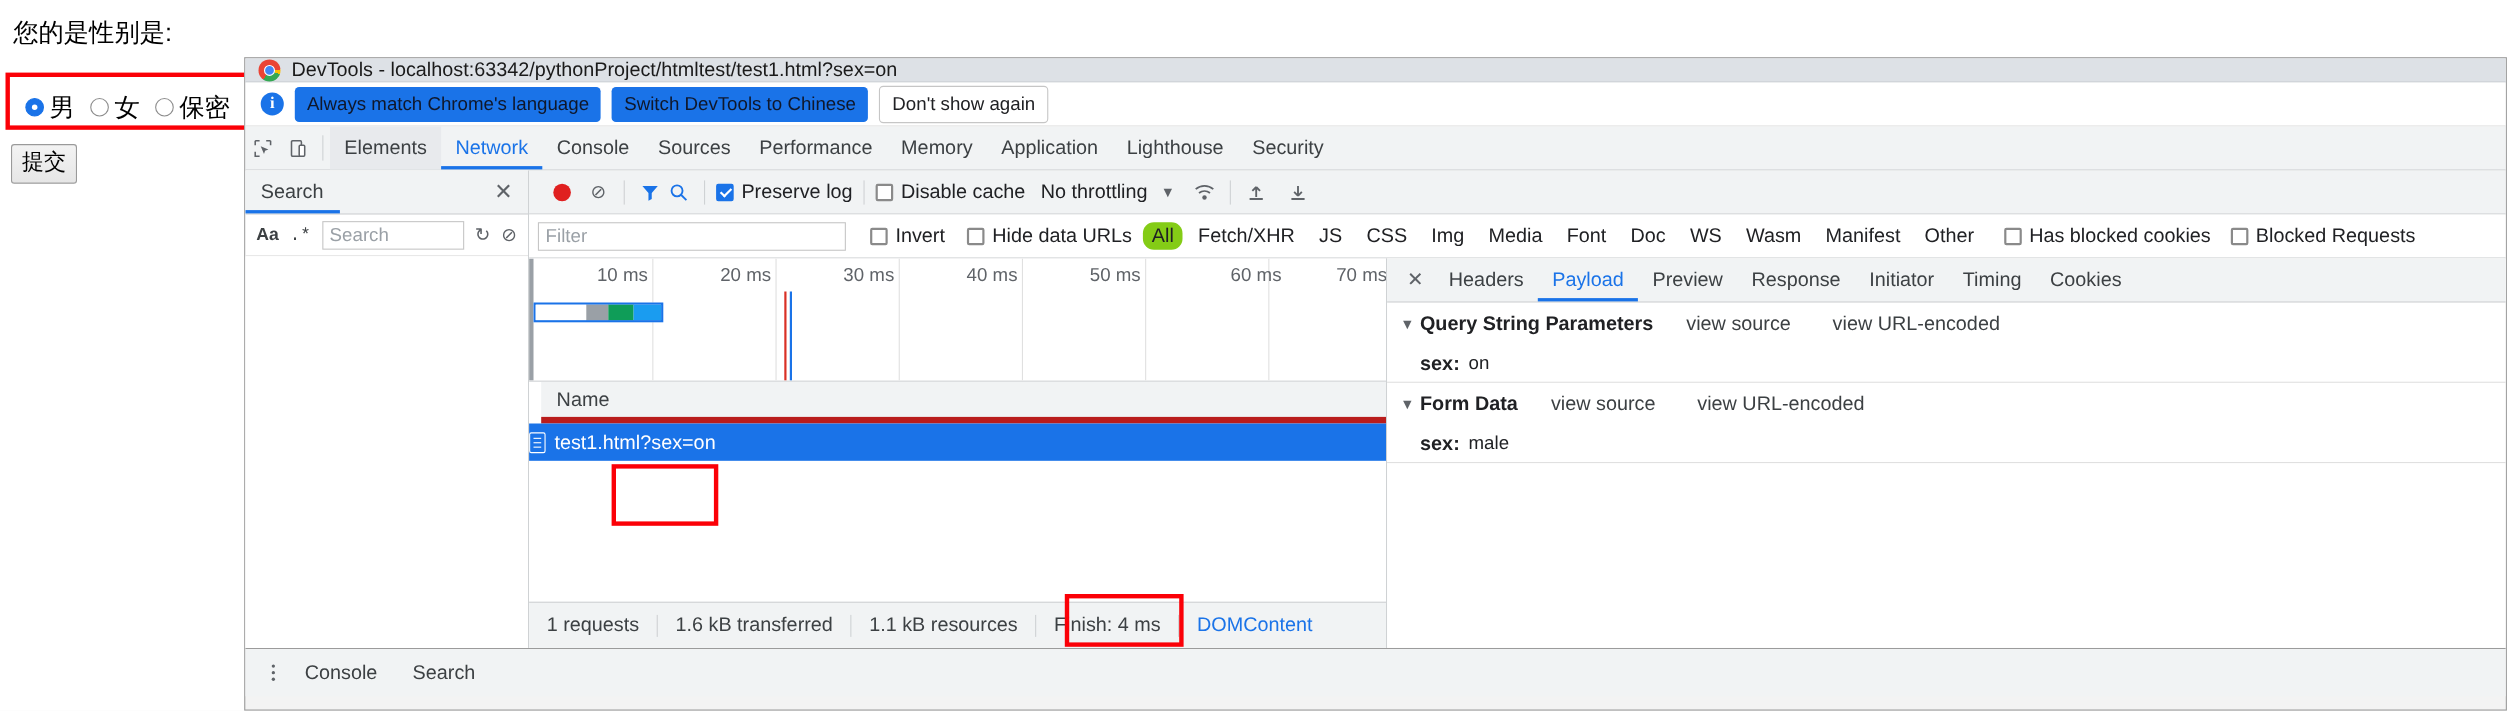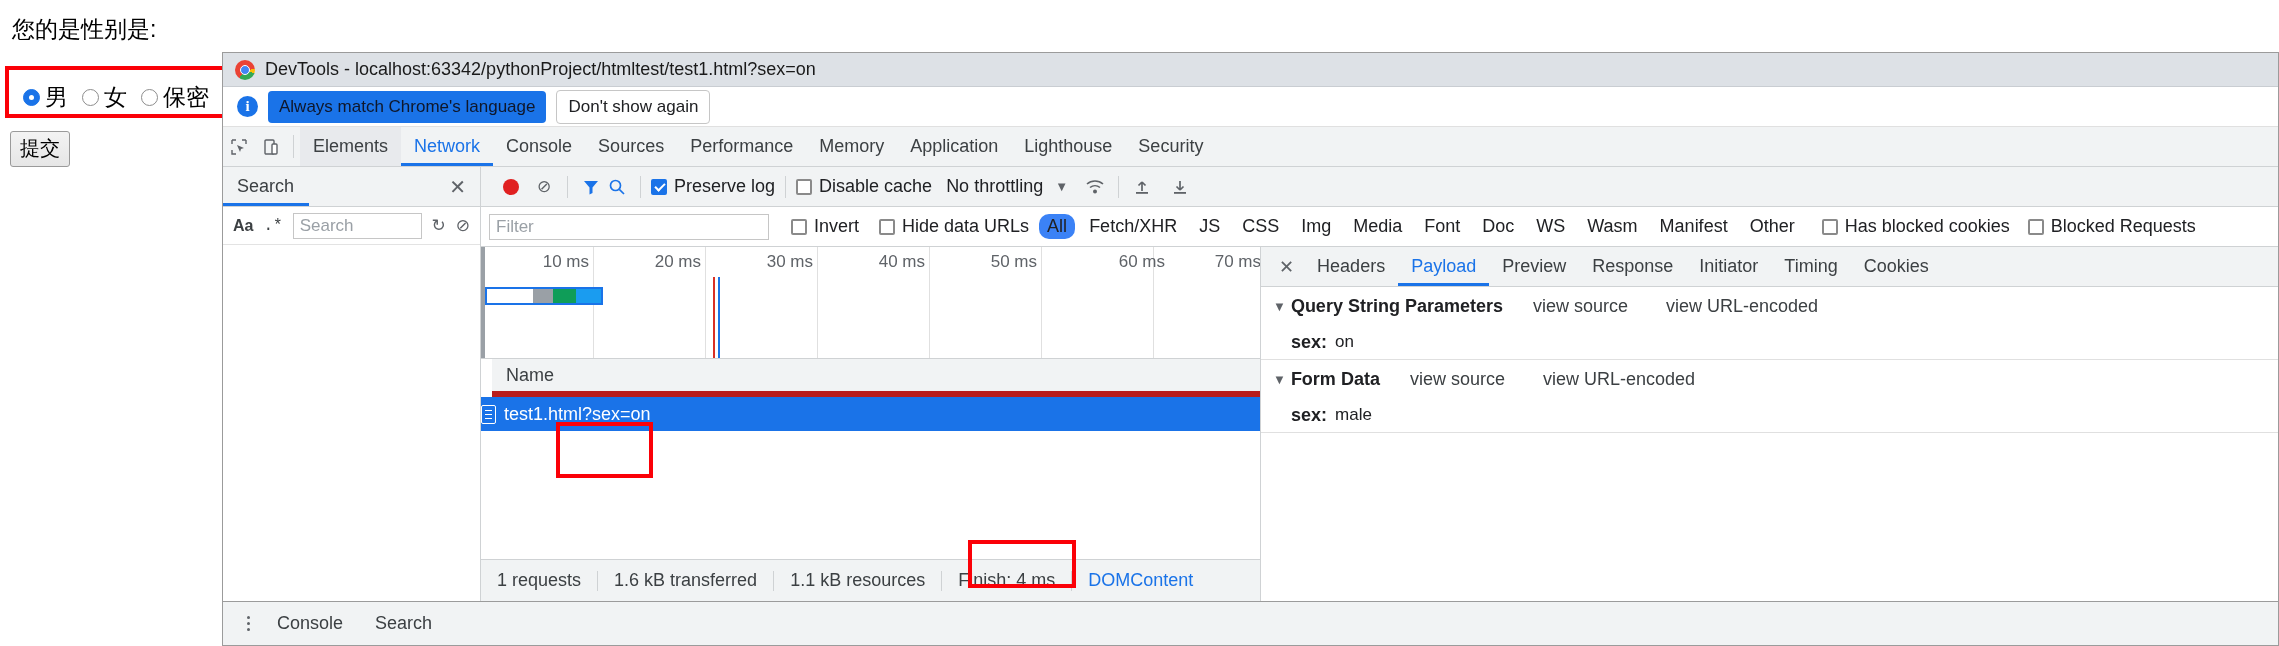--- a/index.html
+++ b/index.html
@@ -39,21 +39,21 @@
   }
 
   
   #devtools{
     position:absolute;left:222px;top:52px;width:2057px;height:594px;
     background:#f3f3f3;border:1px solid #9b9b9b;box-sizing:border-box;
     overflow:hidden;
     font-size:17px;color:#202124;
   }
   .titlebar{
-    height:34px;background:#dde1e6;display:flex;align-items:center;padding-left:12px;
+    height:22px;background:#dde1e6;display:flex;align-items:center;padding-left:12px;
     border-bottom:1px solid #c9cdd2;box-sizing:border-box;
   }
   .chrome-logo{width:20px;height:20px;border-radius:50%;position:relative;margin-right:10px;flex:none;
     background:conic-gradient(from -35deg,#ea4335 0deg 120deg,#fbbc05 120deg 145deg,#34a853 145deg 250deg,#ea4335 250deg 360deg);
   }
   .chrome-logo:before{content:"";position:absolute;left:5px;top:5px;width:10px;height:10px;border-radius:50%;background:#4285f4;border:1.5px solid #fff;box-sizing:border-box;}
   .title-text{font-size:18px;color:#1a1a1a;white-space:nowrap;}
 
   .notice{
     height:40px;background:#fff;display:flex;align-items:center;padding-left:14px;gap:10px;
@@ -135,21 +135,21 @@
 
   .filterbar{
     height:40px;display:flex;align-items:center;gap:0;background:#fff;
     border-bottom:1px solid #cfd2d4;padding:0 8px;box-sizing:border-box;flex:none;overflow:hidden;
   }
   .filter-input{
     width:280px;height:26px;border:1px solid #c6c6c6;background:#fff;
     display:flex;align-items:center;padding:0 6px;font-size:17px;color:#9aa0a6;box-sizing:border-box;flex:none;
   }
   .ftype{font-size:18px;color:#202124;padding:2px 8px;border-radius:10px;white-space:nowrap;cursor:pointer;flex:none;margin:0 3px;}
-  .ftype.on{background:#3b82f6;}
+  .ftype.on{background:#84cc16;}
 
   .panes{flex:1;display:flex;min-height:0;}
   .leftpane{width:780px;flex:none;display:flex;flex-direction:column;border-right:1px solid #cfd2d4;box-sizing:border-box;min-width:0;}
   .overview{height:112px;background:#fff;position:relative;border-bottom:1px solid #cfd2d4;box-sizing:border-box;overflow:hidden;flex:none;}
   .ov-grid{position:absolute;inset:0;}
   .ov-tick{position:absolute;top:0;bottom:0;width:1px;background:#e0e0e0;}
   .ov-label{position:absolute;top:5px;font-size:17px;color:#5f6368;transform:translateX(-100%);padding-right:4px;white-space:nowrap;}
   .ov-bar-outer{position:absolute;left:4px;top:40px;height:18px;border:2px solid #1a73e8;box-sizing:border-box;background:#fff;}
   .ov-seg{position:absolute;top:0;bottom:0;}
   .ov-vline{position:absolute;top:30px;bottom:0;width:2px;}
@@ -238,20 +238,21 @@
 <div id="devtools">
 
   <div class="titlebar">
     <span class="chrome-logo"></span>
     <span class="title-text">DevTools - localhost:63342/pythonProject/htmltest/test1.html?sex=on</span>
   </div>
 
   <div class="notice">
     <span class="info-icon">i</span>
     <button class="btn-blue">Always match Chrome's language</button>
+    <button class="btn-blue">Switch DevTools to Chinese</button>
     <button class="btn-plain">Don't show again</button>
   </div>
 
   <div class="maintabs">
     <div class="tb-icon">
       <svg width="18" height="18" viewBox="0 0 18 18">
           <path d="M2 2h4M2 2v4M2 12v4h4M16 2h-4M16 2v4" stroke="#5f6368" stroke-width="1.4" fill="none"></path>
           <path d="M7 7l7 3-3 1-1 3z" fill="#5f6368"></path>
         </svg>
     </div>

